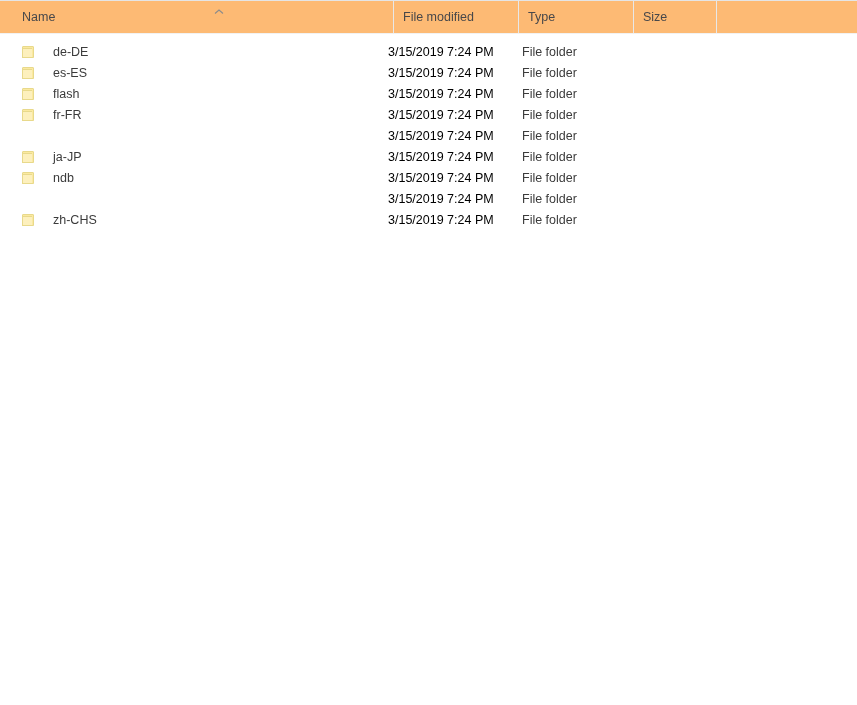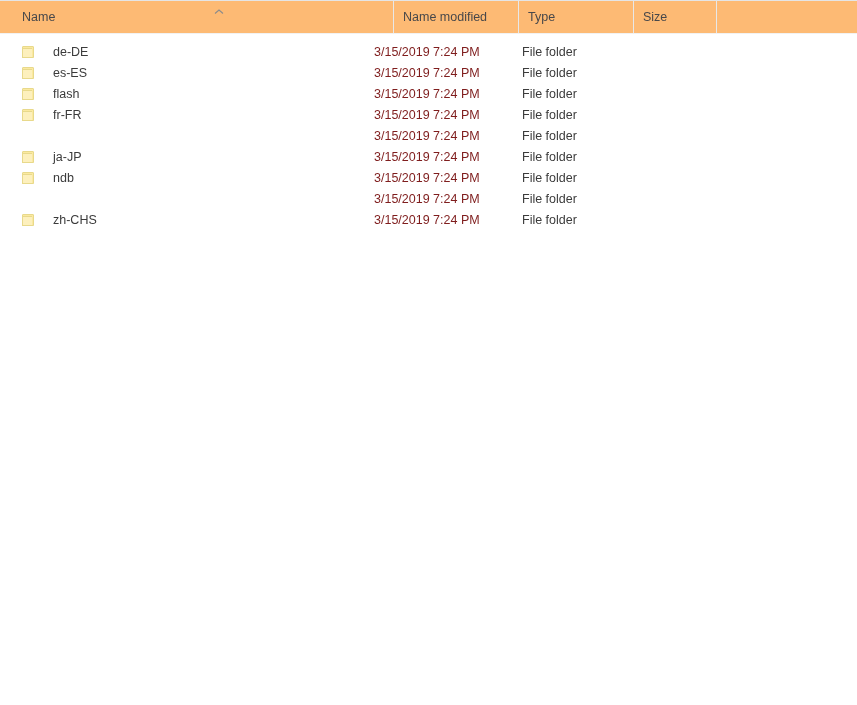--- a/index.html
+++ b/index.html
@@ -90,21 +90,21 @@
     position: absolute;
     height: 21px;
     display: flex;
     align-items: center;
     font-size: 12.5px;
     color: #3b3b3b;
     white-space: nowrap;
     overflow: hidden;
   }
   .cell-name { left: 20px;  width: 370px; }
-  .cell-date { left: 374px; width: 122px; color: #7f1d1d; }
+  .cell-date { left: 388px; width: 122px; color: #000000; }
   .cell-type { left: 522px; width: 110px; color: #3b3b3b; }
   .cell-size { left: 633px; width: 78px;  color: #5a5a5a;
                justify-content: flex-end; padding-right: 13px;
                box-sizing: border-box; }
 
   .name-text { margin-left: 17px; }
 
   
   .icon {
     width: 16px;
@@ -155,21 +155,21 @@
     <div class="col-header-cell col-name">
       <span class="hdr-label">Name</span>
       <span class="sort-indicator">
         <svg width="12" height="8" viewBox="0 0 12 8" aria-hidden="true">
           <path d="M2 5.5 L6 2 L10 5.5" fill="none" stroke="#8c8c8c" stroke-width="1.1"></path>
         </svg>
       </span>
     </div>
 
     <div class="col-header-cell col-date with-sep">
-      <span class="hdr-label">Name modified</span>
+      <span class="hdr-label">File modified</span>
     </div>
 
     <div class="col-header-cell col-type with-sep">
       <span class="hdr-label">Type</span>
     </div>
 
     <div class="col-header-cell col-size with-sep">
       <span class="hdr-label">Size</span>
     </div>
 

